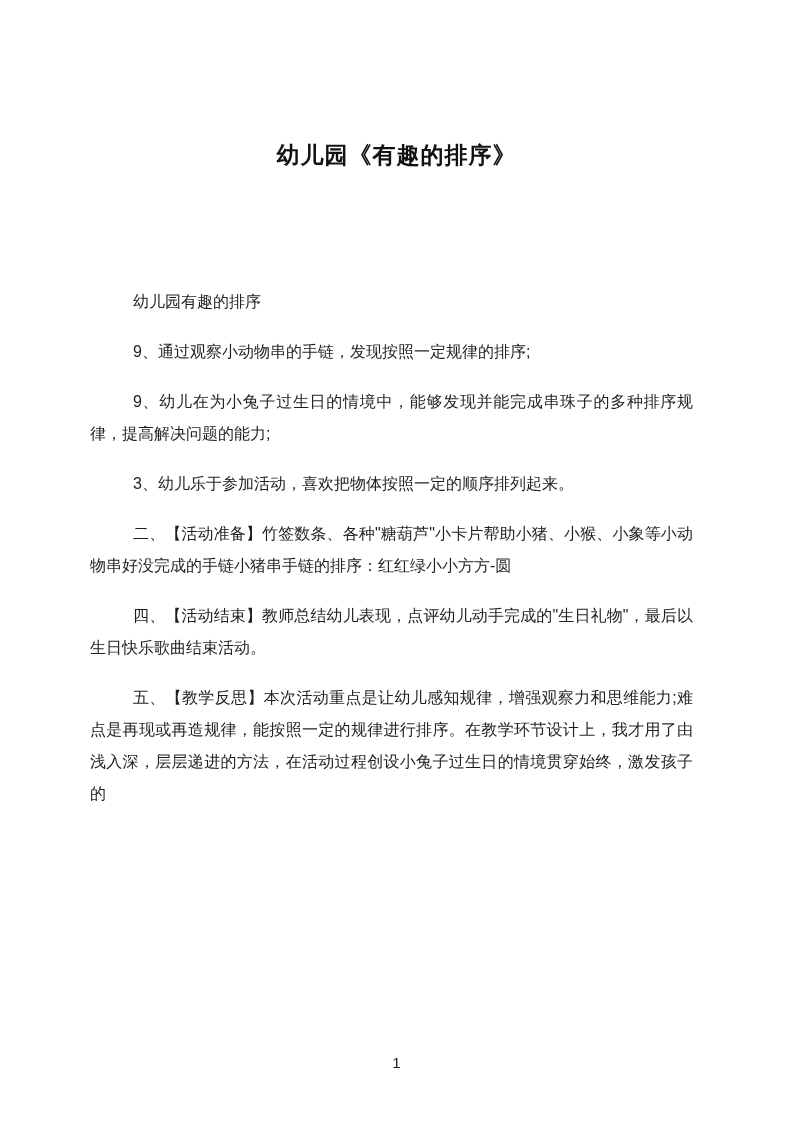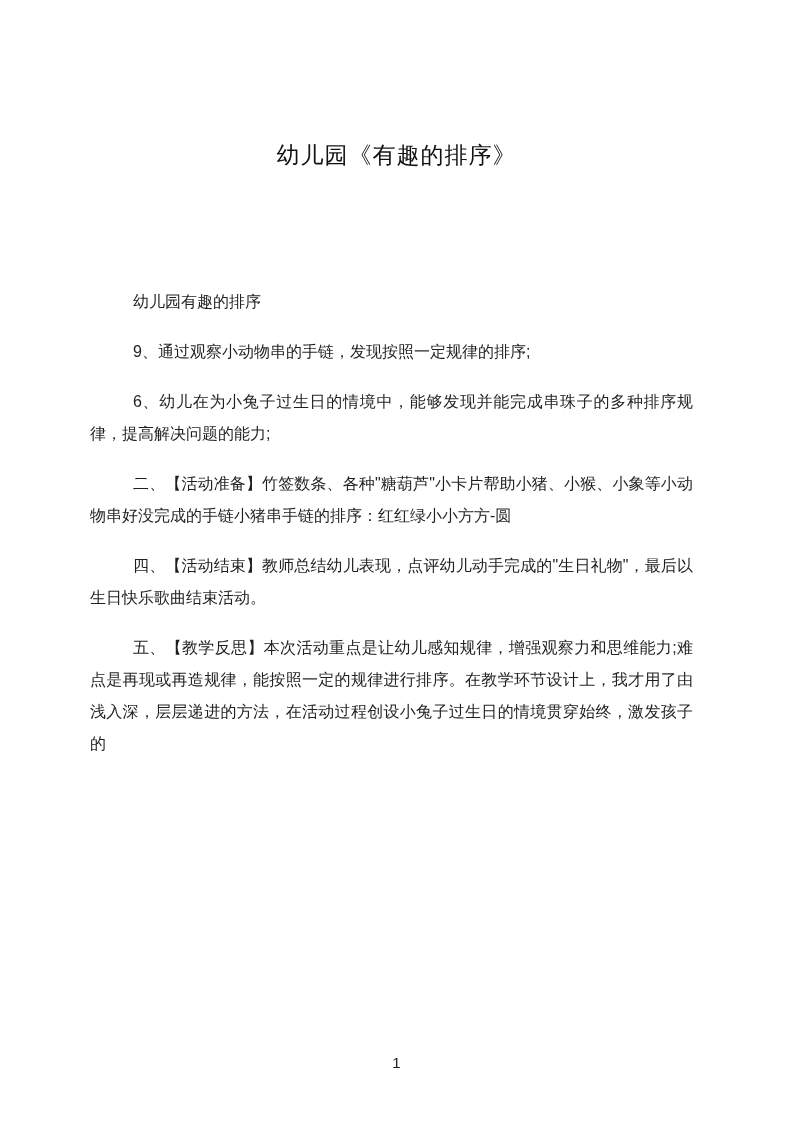--- a/index.html
+++ b/index.html
@@ -18,21 +18,21 @@
       background: #ffffff;
       overflow: hidden;
       color: #1f1f1f;
     }
     .doc-title {
       margin: 0;
       padding-top: 140px;
       text-align: center;
       font-size: 23px;
       line-height: 30px;
-      font-weight: 400;
+      font-weight: 700;
       color: #111111;
       letter-spacing: 1px;
     }
     .doc-body {
       margin: 116px 92px 0 90px;
     }
     .doc-body p {
       margin: 0 8px 18px 0;
       font-size: 16px;
       line-height: 32px;
@@ -53,21 +53,22 @@
 </head>
 <body>
 
 <div class="page">
 
   <h1 class="doc-title">幼儿园《有趣的排序》</h1>
 
   <div class="doc-body">
     <p>幼儿园有趣的排序</p>
     <p>9、通过观察小动物串的手链，发现按照一定规律的排序;</p>
-    <p>6、幼儿在为小兔子过生日的情境中，能够发现并能完成串珠子的多种排序规律，提高解决问题的能力;</p>
+    <p>9、幼儿在为小兔子过生日的情境中，能够发现并能完成串珠子的多种排序规律，提高解决问题的能力;</p>
+    <p>3、幼儿乐于参加活动，喜欢把物体按照一定的顺序排列起来。</p>
     <p>二、【活动准备】竹签数条、各种"糖葫芦"小卡片帮助小猪、小猴、小象等小动物串好没完成的手链小猪串手链的排序：红红绿小小方方-圆</p>
     <p>四、【活动结束】教师总结幼儿表现，点评幼儿动手完成的"生日礼物"，最后以生日快乐歌曲结束活动。</p>
     <p>五、【教学反思】本次活动重点是让幼儿感知规律，增强观察力和思维能力;难点是再现或再造规律，能按照一定的规律进行排序。在教学环节设计上，我才用了由浅入深，层层递进的方法，在活动过程创设小兔子过生日的情境贯穿始终，激发孩子的</p>
   </div>
 
   <div class="page-number">1</div>
 
 </div>
 
 </body></html>

